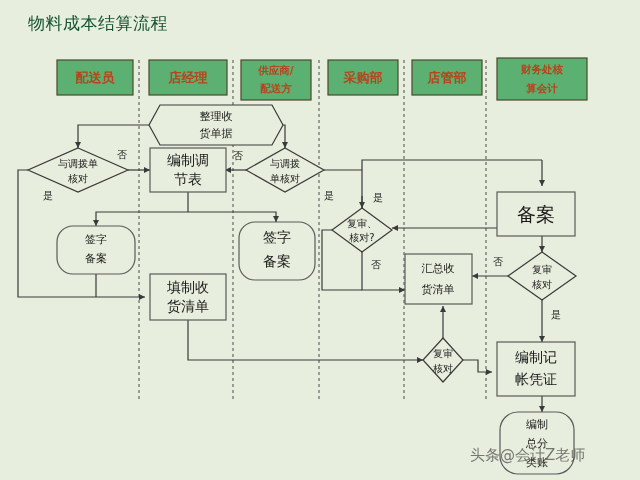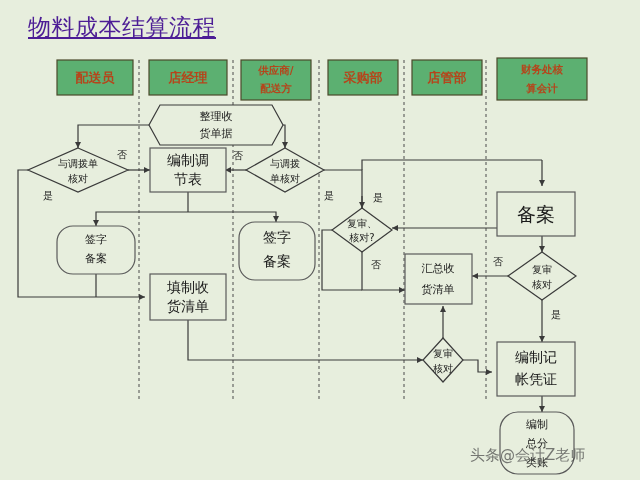--- a/index.html
+++ b/index.html
@@ -98,25 +98,24 @@
   }
   .edge-label {
     font-size: 10px;
     text-anchor: middle;
     dominant-baseline: middle;
   }
   #title {
     position: absolute;
     left: 28px;
     top: 12px;
-    font-size: 23px;
-    color: #4c1d95;
+    font-size: 17px;
+    color: #14532d;
     letter-spacing: 0.5px;
     white-space: nowrap;
-    text-decoration: underline;
   }
   #watermark {
     position: absolute;
     left: 470px;
     top: 446px;
     font-size: 15px;
     color: #4a4a4a;
     opacity: 0.72;
     white-space: nowrap;
     pointer-events: none;

